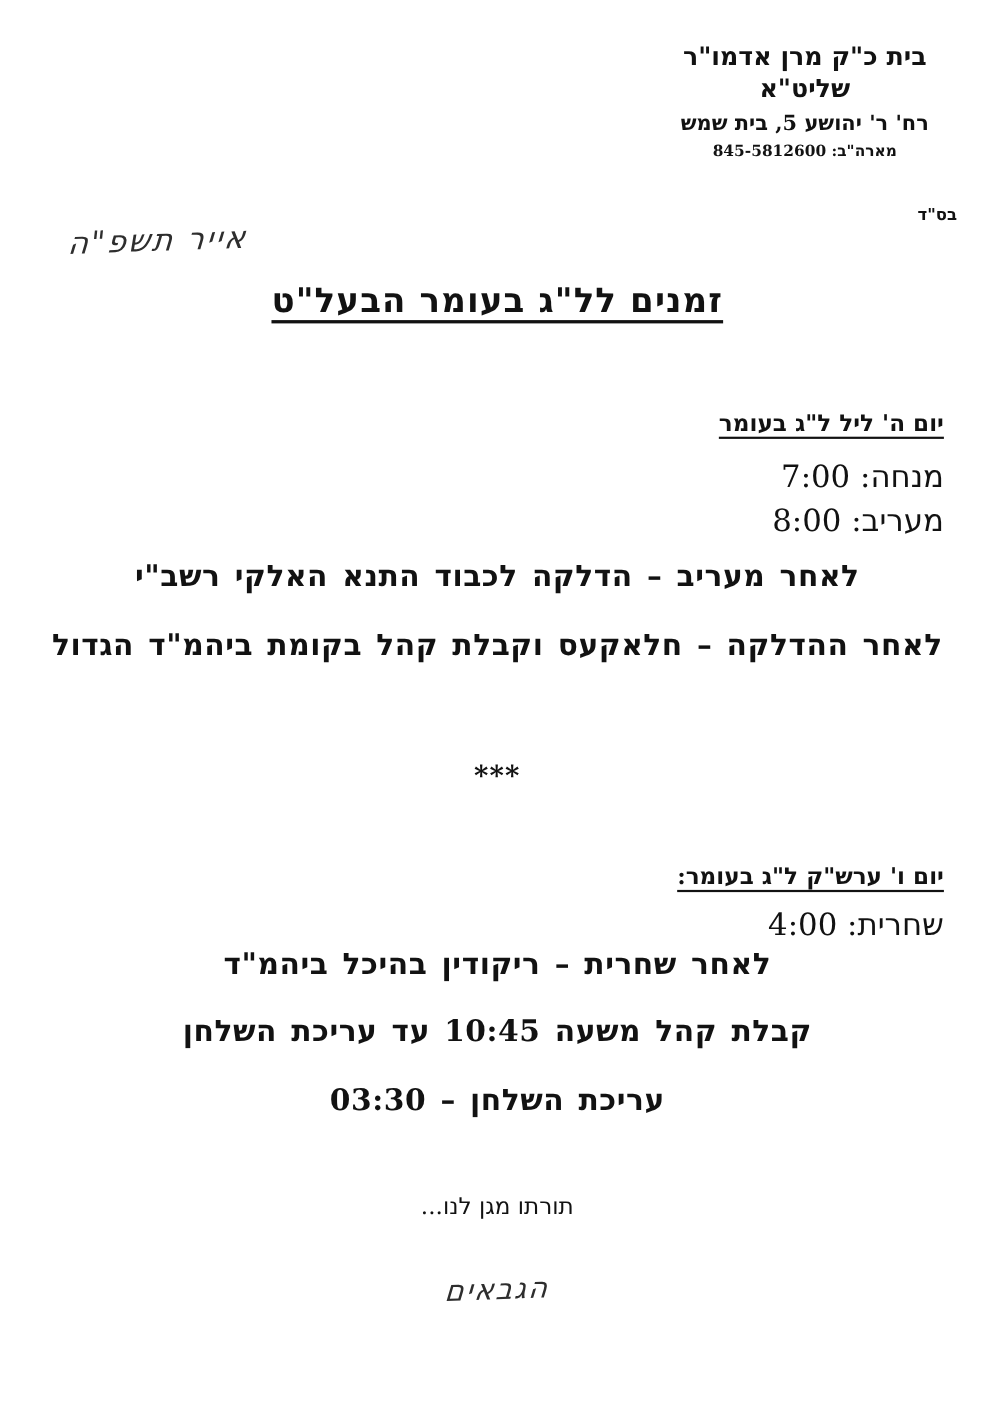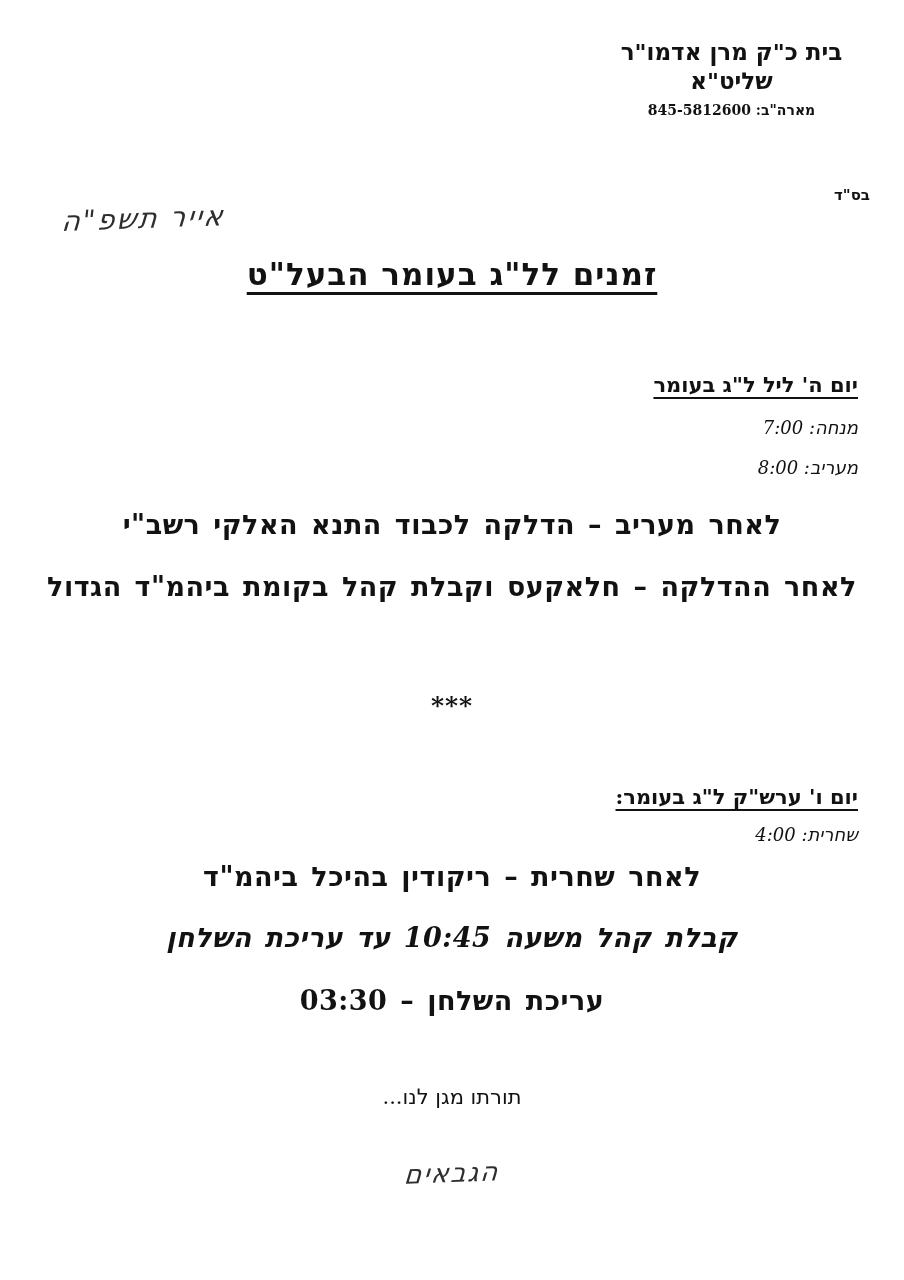--- a/index.html
+++ b/index.html
@@ -67,21 +67,21 @@
   }
 
   .right-col { position: absolute; right: 46px; text-align: right; }
 
   .sec-heading {
     font-size: 21px;
     font-weight: bold;
     text-decoration: underline;
     text-underline-offset: 5px;
   }
-  .time-line { font-size: 18px; font-style: italic; }
+  .time-line { font-size: 28px; }
 
   .center-line {
     position: absolute;
     left: 0;
     width: 904px;
     text-align: center;
   }
   .note-line {
     font-size: 27px;
     font-weight: bold;
@@ -103,32 +103,33 @@
   
   #sec1-heading { top: 372px; }
   #sec1-time-0  { top: 417px; }
   #sec1-time-1  { top: 457px; }
   #sec1-note-0  { top: 509px; }
   #sec1-note-1  { top: 571px; }
   #separator    { top: 691px; }
   #sec2-heading { top: 784px; }
   #sec2-time-0  { top: 824px; }
   #sec2-note-0  { top: 861px; }
-  #sec2-note-1  { top: 922px; font-style: italic; }
+  #sec2-note-1  { top: 922px; }
   #sec2-note-2  { top: 985px; }
   #blessing     { top: 1085px; }
   #signature    { top: 1158px; }
 </style>
 </head>
 <body>
 
 <div class="page">
 
   <header class="letterhead">
     <div class="lh1">בית כ"ק מרן אדמו"ר שליט"א</div>
+    <div class="lh2">רח' ר' יהושע 5, בית שמש</div>
     <div class="lh4">מארה"ב: 845-5812600</div>
   </header>
 
   <div class="bsd">בס"ד</div>
 
   <div class="handwritten date-script">אייר תשפ"ה</div>
 
   <h1 class="doc-title">זמנים לל"ג בעומר הבעל"ט</h1>
 
   <div id="sec1-heading" class="right-col sec-heading">יום ה' ליל ל"ג בעומר</div>

